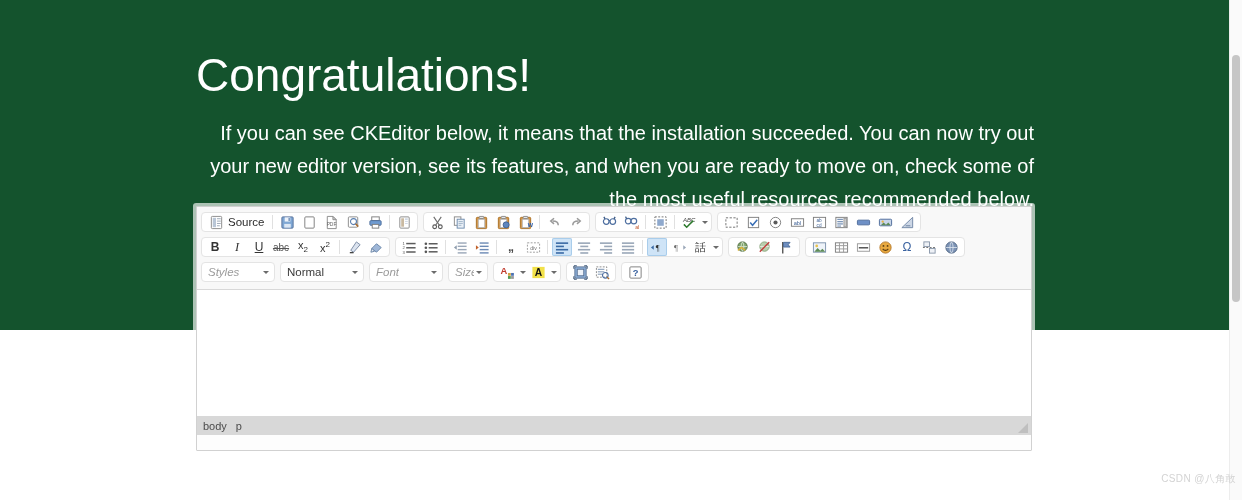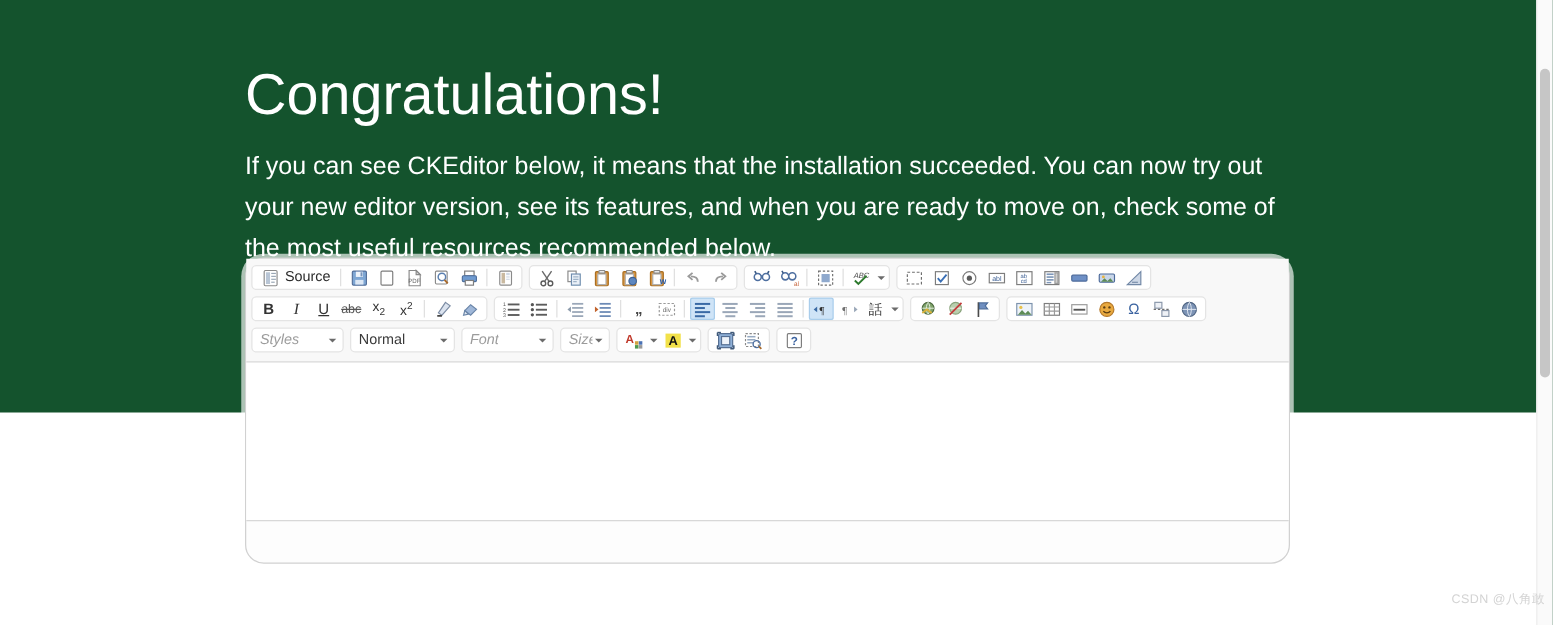--- a/index.html
+++ b/index.html
@@ -28,35 +28,36 @@
     padding-top:50px;
     letter-spacing:0px;
   }
   #hero-para {
     color:#ffffff;
     font-size:20px;
     line-height:33px;
     margin:0;
     padding-top:16px;
     width:838px;
+    text-align:right;
   }
   #hero-para .lnk {
     color:#ffffff;
     text-decoration:none;
     border-bottom:1px dotted rgba(255,255,255,.85);
     padding-bottom:1px;
   }
 
   
   #ck {
     position:absolute; left:196px; top:206px;
     width:836px; height:245px;
     background:#fdfdfd;
     border:1px solid #d1d1d1;
-    border-radius:15px;
+    border-radius:1px;
     box-shadow:0 0 0 3px rgba(255,255,255,0.65);
     box-sizing:border-box;
   }
   #ck-top { background:#f8f8f8; padding:5px 4px 2px 4px; }
 
   .tbrow { display:flex; align-items:flex-start; flex-wrap:nowrap; margin-bottom:3px; height:22px; }
   .tgroup {
     display:flex; align-items:center;
     background:#ffffff;
     border:1px solid #e4e4e4;
@@ -662,20 +663,25 @@
                 <text x="8" y="12" font-size="10" text-anchor="middle" fill="#3b63a0" font-family="sans-serif" font-weight="bold">?</text>
               </svg>
           </div>
         </div>
       </div>
     </div>
 
     <div id="ck-body">
     </div>
 
+    <div id="ck-foot">
+      <span class="pathitem">body</span>
+      <span class="pathitem">p</span>
+      <span id="grip"></span>
+    </div>
   </div>
 </div>
 
 <div id="sb-track">
   <div id="sb-thumb"></div>
 </div>
 
 <div id="wm">CSDN @八角敢</div>
 
 </body></html>

